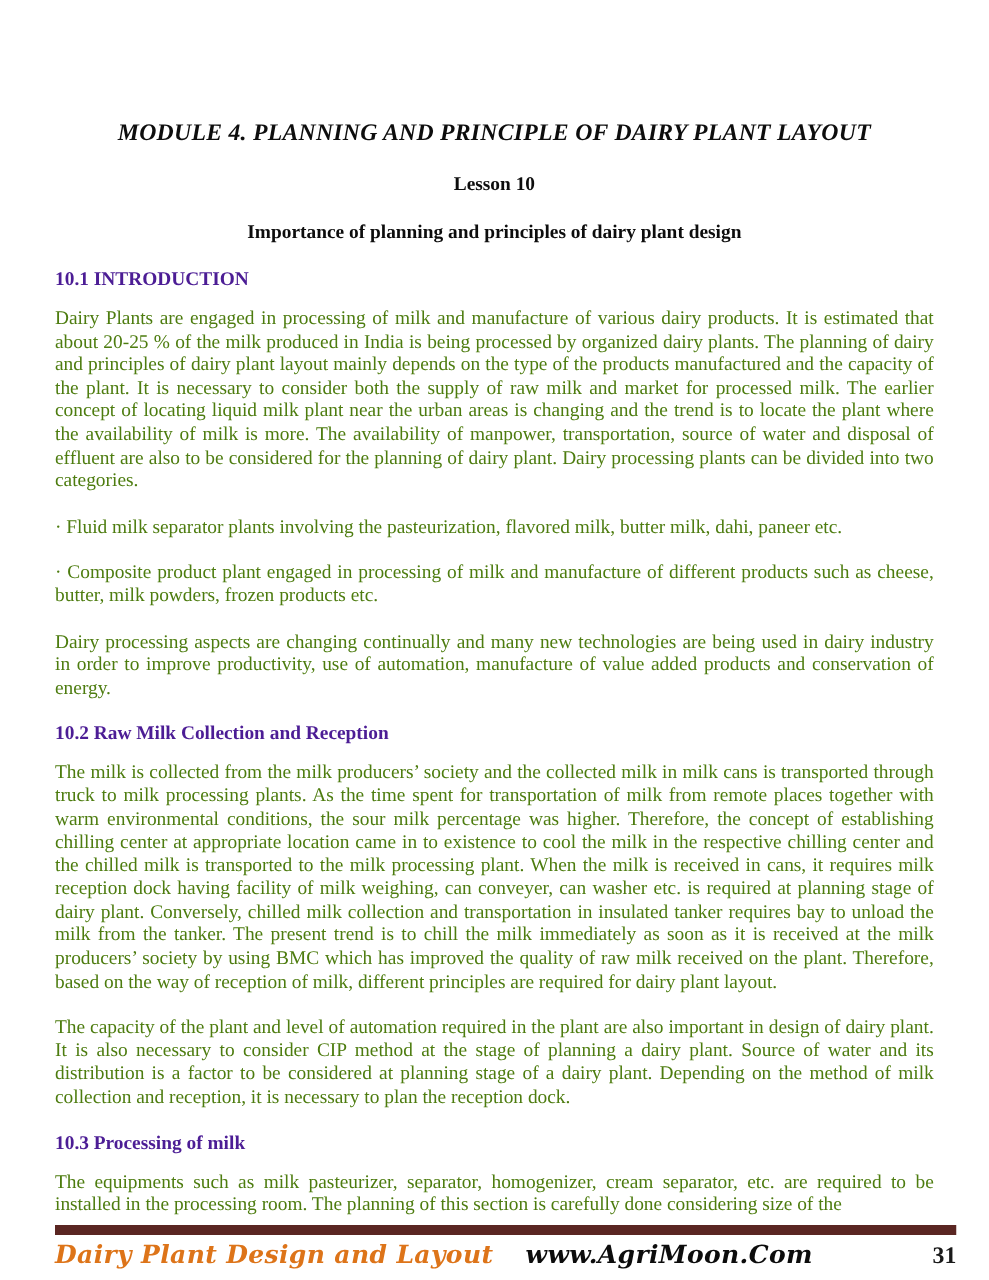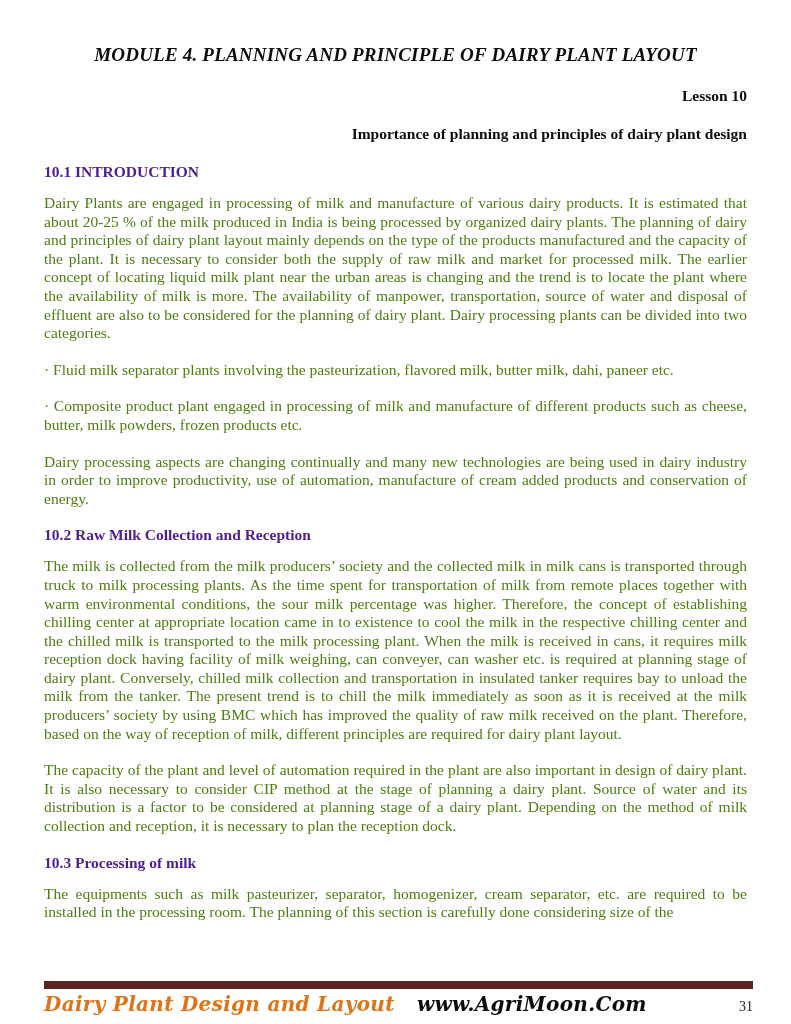--- a/index.html
+++ b/index.html
@@ -11,35 +11,35 @@
     width: 791px;
     height: 1024px;
     position: relative;
     font-family: "Liberation Serif", "DejaVu Serif", serif;
     color: #141414;
     overflow: hidden;
   }
   .page {
     position: absolute;
     inset: 0;
-    padding: 44px 44px 0 44px;
+    padding: 96px 44px 0 44px;
     box-sizing: border-box;
     background: #ffffff;
   }
   .module-title {
     text-align: center;
     font-weight: bold;
     font-style: italic;
     font-size: 19px;
     letter-spacing: 0.2px;
     margin: 0 0 21px 0;
     color: #0d0d0d;
   }
   .center-bold {
-    text-align: right;
+    text-align: center;
     font-weight: bold;
     font-size: 15.5px;
     margin: 0 0 20px 0;
     color: #0d0d0d;
   }
   .section-heading {
     font-weight: bold;
     font-size: 15.5px;
     margin: 0 0 13px 0;
     color: #4c1d95;
@@ -48,21 +48,21 @@
     font-size: 15.5px;
     line-height: 18.6px;
     text-align: justify;
     margin: 0 0 13px 0;
     color: #4d7c0f;
   }
   .spacer-sm { height: 5px; }
   .footer {
     position: absolute;
     left: 44px;
-    right: 38px;
+    right: 26px;
     bottom: 8px;
     text-align: center;
   }
   .footer-bar {
     height: 8px;
     background: #5a2622;
     margin-bottom: 3px;
   }
   .footer-row {
     display: flex;
@@ -80,22 +80,22 @@
   .footer-site {
     font-family: "DejaVu Serif", serif;
     font-style: italic;
     font-weight: bold;
     font-size: 20px;
     color: #0c0c0c;
     letter-spacing: 0.3px;
     margin-right: 70px;
   }
   .footer-page-number {
-    font-size: 14px;
-    font-weight: normal;
+    font-size: 19px;
+    font-weight: bold;
     color: #1a1a1a;
   }
 </style>
 </head>
 <body>
 
 <div class="page">
 
   <div class="module-title">MODULE 4. PLANNING AND PRINCIPLE OF DAIRY PLANT LAYOUT</div>
 
@@ -110,21 +110,21 @@
   <div class="spacer-sm"></div>
 
   <div class="para">· Fluid milk separator plants involving the pasteurization, flavored milk, butter milk, dahi, paneer etc.</div>
 
   <div class="spacer-sm"></div>
 
   <div class="para">· Composite product plant engaged in processing of milk and manufacture of different products such as cheese, butter, milk powders, frozen products etc.</div>
 
   <div class="spacer-sm"></div>
 
-  <div class="para">Dairy processing aspects are changing continually and many new technologies are being used in dairy industry in order to improve productivity, use of automation, manufacture of cream added products and conservation of energy.</div>
+  <div class="para">Dairy processing aspects are changing continually and many new technologies are being used in dairy industry in order to improve productivity, use of automation, manufacture of value added products and conservation of energy.</div>
 
   <div class="spacer-sm"></div>
 
   <div class="section-heading">10.2 Raw Milk Collection and Reception</div>
 
   <div class="para">The milk is collected from the milk producers’ society and the collected milk in milk cans is transported through truck to milk processing plants. As the time spent for transportation of milk from remote places together with warm environmental conditions, the sour milk percentage was higher. Therefore, the concept of establishing chilling center at appropriate location came in to existence to cool the milk in the respective chilling center and the chilled milk is transported to the milk processing plant. When the milk is received in cans, it requires milk reception dock having facility of milk weighing, can conveyer, can washer etc. is required at planning stage of dairy plant. Conversely, chilled milk collection and transportation in insulated tanker requires bay to unload the milk from the tanker. The present trend is to chill the milk immediately as soon as it is received at the milk producers’ society by using BMC which has improved the quality of raw milk received on the plant. Therefore, based on the way of reception of milk, different principles are required for dairy plant layout.</div>
 
   <div class="spacer-sm"></div>
 
   <div class="para">The capacity of the plant and level of automation required in the plant are also important in design of dairy plant. It is also necessary to consider CIP method at the stage of planning a dairy plant. Source of water and its distribution is a factor to be considered at planning stage of a dairy plant. Depending on the method of milk collection and reception, it is necessary to plan the reception dock.</div>

